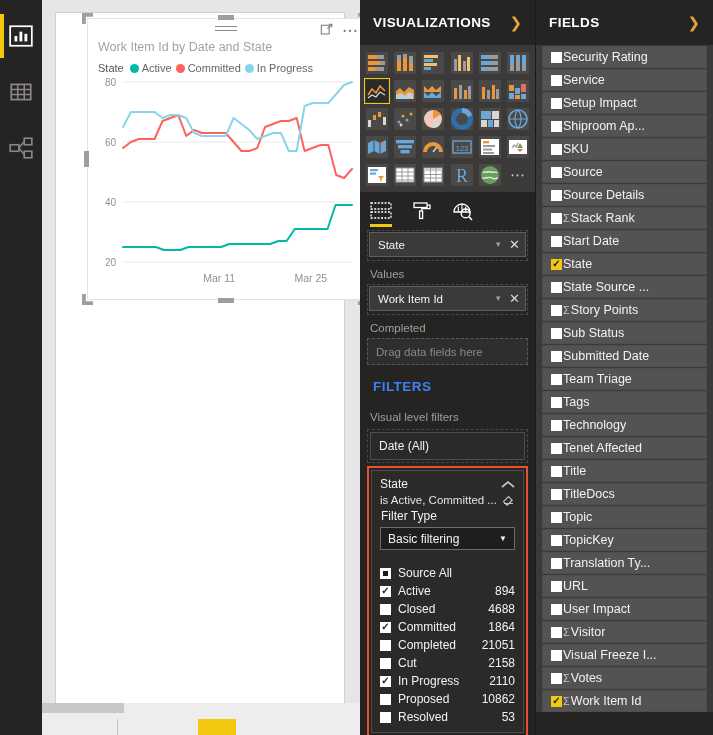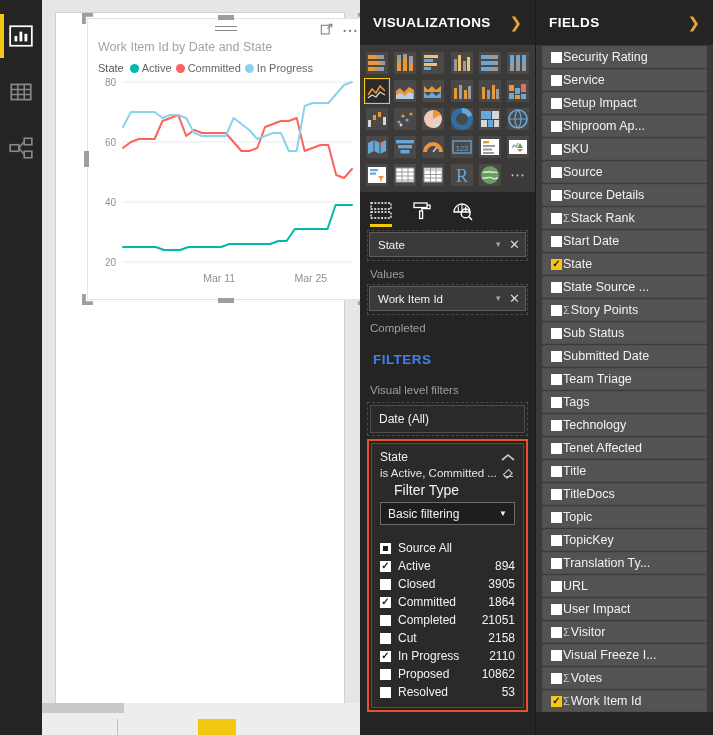--- a/index.html
+++ b/index.html
@@ -151,21 +151,21 @@
   .flt-card {
     border: 1px dashed #4a4948; padding: 2px; margin-bottom: 3px;
   }
   .flt-inner {
     background: #2b2a29; border: 1px solid #4f4e4d;
     padding: 6px 8px; font-size: 12px; color:#f3f2f1;
   }
   .flt-card.hl { border: 2px solid #e8512f; padding: 2px; }
   .flt-row { display:flex; align-items:center; justify-content:space-between; }
   .flt-sub { font-size: 11.5px; color:#e3e3e3; display:flex; align-items:center; justify-content:space-between; margin-top:2px; }
-  .flt-type { font-size: 14px; color:#f3f2f1; margin: 3px 14px 4px; }
+  .flt-type { font-size: 12px; color:#f3f2f1; margin: 3px 1px 4px; }
   .flt-select {
     height: 23px; background:#1f1e1d; border:1px solid #6d6c6b;
     display:flex; align-items:center; justify-content:space-between;
     padding: 0 7px; font-size: 12px; color:#f3f2f1; cursor:pointer;
     margin-bottom: 14px;
   }
   .flt-list { }
   .flt-item {
     display:flex; align-items:center; height: 18px;
     font-size: 12px; color:#f3f2f1; cursor:pointer;
@@ -634,20 +634,21 @@
         <div class="well-label">Values</div>
         <div class="well-outline">
           <div class="well-chip">
             <span class="nm">Work Item Id</span>
             <span class="caret">▼</span>
             <span class="x">✕</span>
           </div>
         </div>
 
         <div class="well-label">Completed</div>
+        <div class="well-drop">Drag data fields here</div>
       </div>
 
       <div class="filters-head">FILTERS</div>
       <div class="filters-body">
         <div class="flt-section">Visual level filters</div>
 
         <div class="flt-card">
           <div class="flt-inner">Date  (All)</div>
         </div>
 
@@ -677,21 +678,21 @@
                   <span class="cnt"></span>
                 </div>
                 <div class="flt-item">
                   <span class="cb checked"></span>
                   <span class="lbl">Active</span>
                   <span class="cnt">894</span>
                 </div>
                 <div class="flt-item">
                   <span class="cb"></span>
                   <span class="lbl">Closed</span>
-                  <span class="cnt">3905</span>
+                  <span class="cnt">4688</span>
                 </div>
                 <div class="flt-item">
                   <span class="cb checked"></span>
                   <span class="lbl">Committed</span>
                   <span class="cnt">1864</span>
                 </div>
                 <div class="flt-item">
                   <span class="cb"></span>
                   <span class="lbl">Completed</span>
                   <span class="cnt">21051</span>

